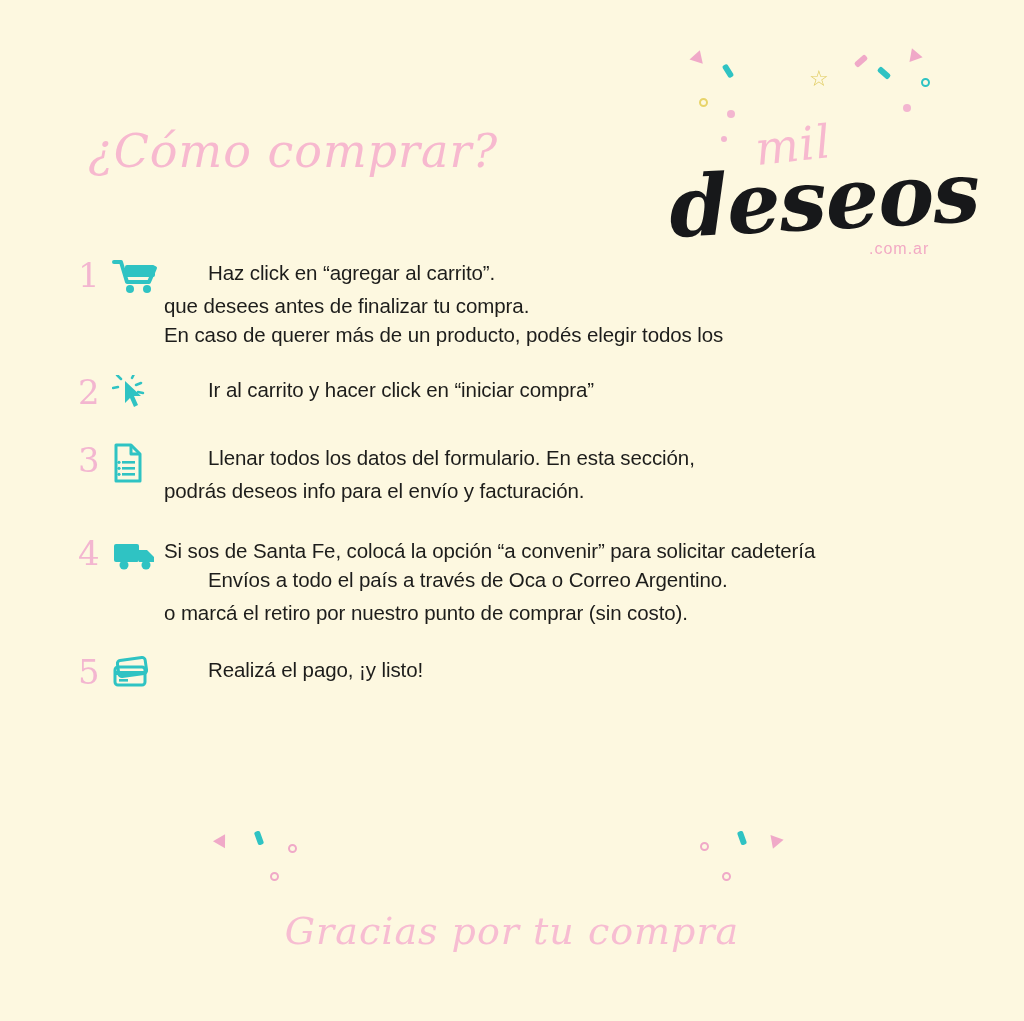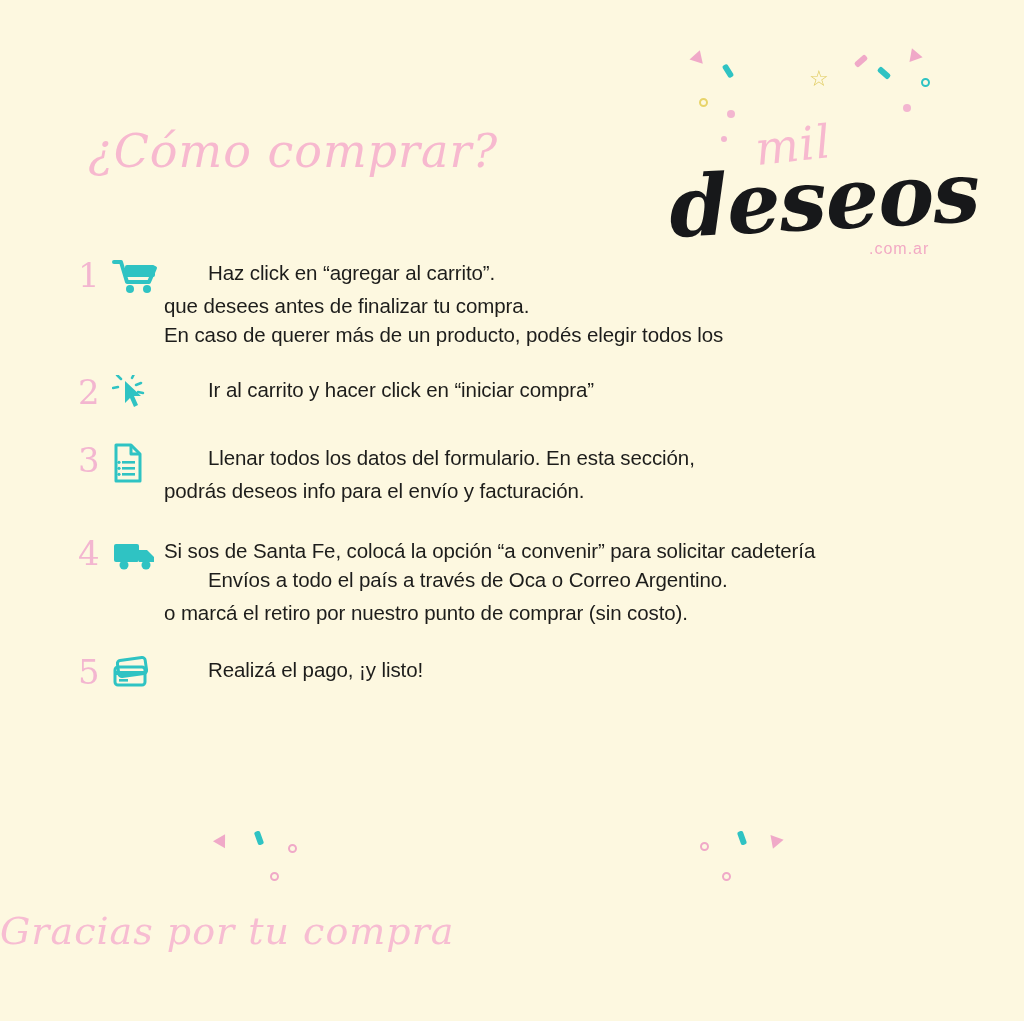--- a/index.html
+++ b/index.html
@@ -154,21 +154,21 @@
   .step.s3 { margin-bottom: 30px; }
   .step.s4 { margin-bottom: 28px; }
   .step.s5 { margin-bottom: 0; }
 
   
   .footer {
     position: absolute;
     bottom: 68px;
     left: 0;
     width: 100%;
-    text-align: left;
+    text-align: center;
     margin-top: 12px;
   }
   .footer-text {
     font-family: "DejaVu Serif", serif;
     font-style: italic;
     font-size: 38px;
     color: #f7bdd2;
     letter-spacing: 1px;
   }
 </style>

